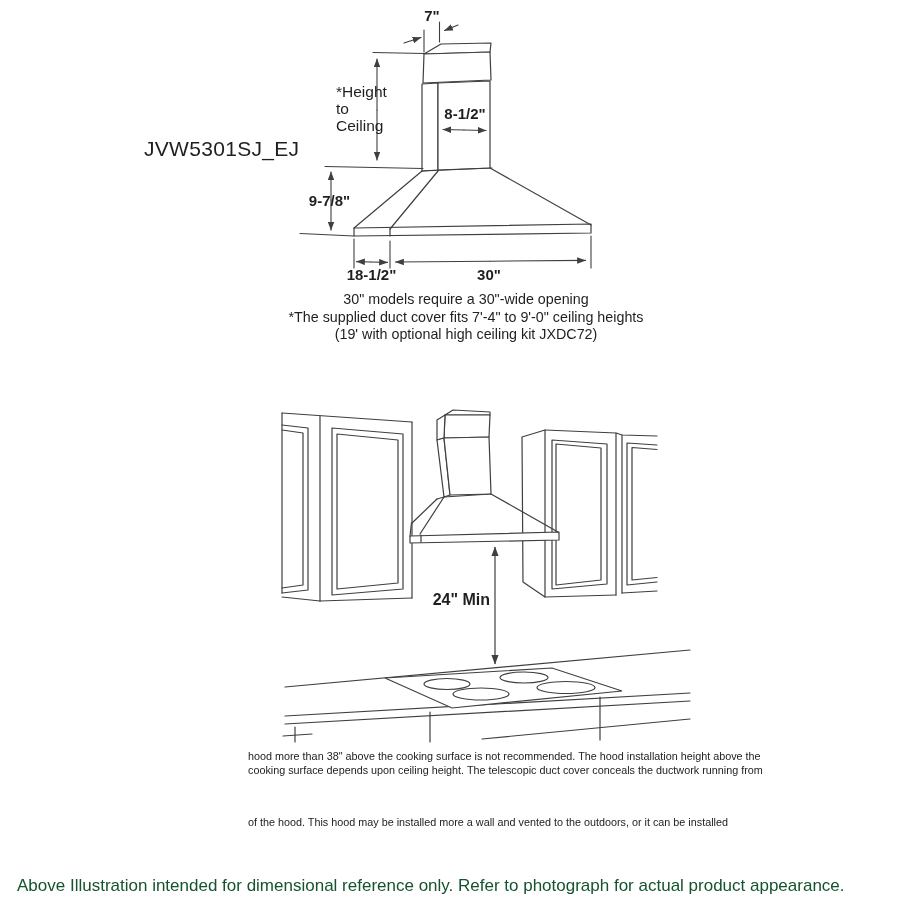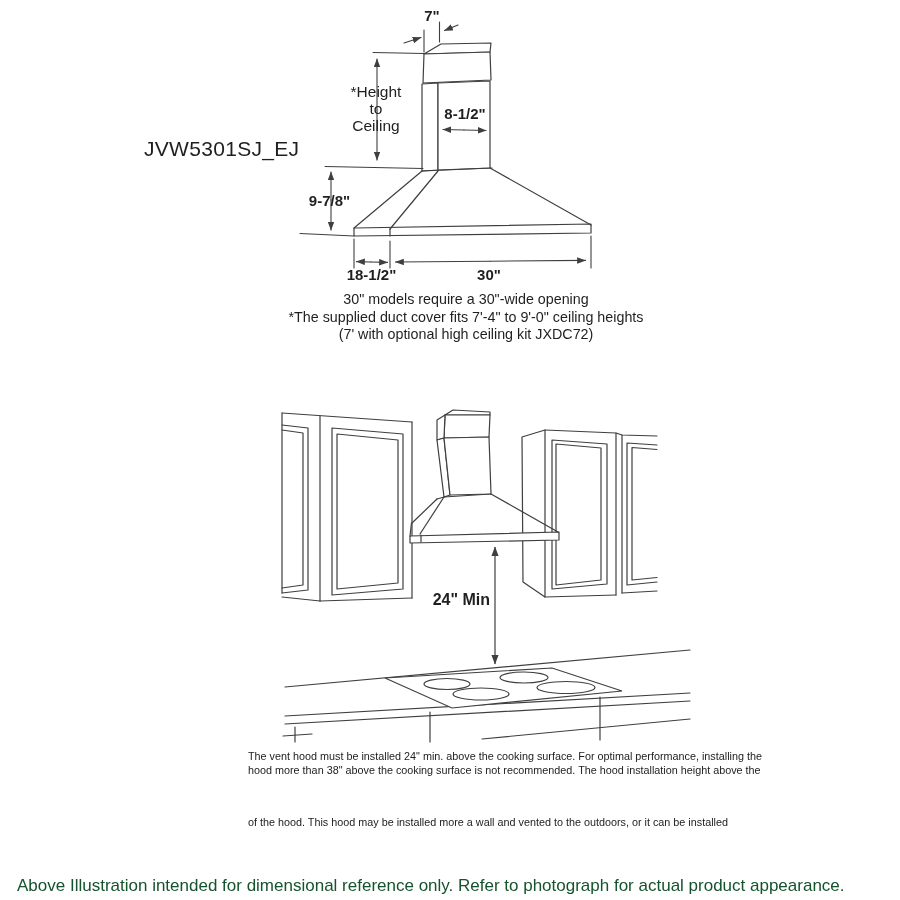--- a/index.html
+++ b/index.html
@@ -2,21 +2,21 @@
 <html><head>
 <meta charset="utf-8">
 <style>
   html,body{margin:0;padding:0;background:#ffffff;}
   #canvas{position:relative;width:900px;height:900px;background:#ffffff;overflow:hidden;
           font-family:"Liberation Sans", sans-serif;color:#1f1f1f;}
   #linework{position:absolute;left:0;top:0;}
   .lbl{position:absolute;white-space:nowrap;color:#1f1f1f;}
   .dim{font-weight:bold;font-size:15px;text-align:center;}
   .model{font-size:21px;letter-spacing:.3px;}
-  .htc{font-size:15.5px;line-height:17px;text-align:center;}
+  .htc{font-size:15.5px;line-height:17px;}
   .caption{font-size:14.3px;line-height:17.6px;text-align:center;width:412px;}
   .dim24{font-weight:bold;font-size:16px;text-align:right;}
   .para{font-size:10.8px;line-height:13.6px;color:#222;}
   .footer{font-size:17px;color:#14532d;}
 </style>
 </head>
 <body>
 
 <div id="canvas">
 
@@ -154,28 +154,28 @@
 
   <div class="lbl dim" style="left:293px;top:192px;width:73px;">9-7/8"</div>
 
   <div class="lbl dim" style="left:335px;top:266px;width:73px;">18-1/2"</div>
 
   <div class="lbl dim" style="left:453px;top:266px;width:72px;">30"</div>
 
   <div class="lbl caption" style="left:260px;top:291px;">
     <div>30" models require a 30"-wide opening</div>
     <div>*The supplied duct cover fits 7'-4" to 9'-0" ceiling heights</div>
-    <div>(7' with optional high ceiling kit JXDC72)</div>
+    <div>(19' with optional high ceiling kit JXDC72)</div>
   </div>
 
   <div class="lbl dim24" style="left:404px;top:591px;width:86px;">24" Min</div>
 
   <div class="lbl para" style="left:248px;top:750px;">
-    <div>The vent hood must be installed 24" min. above the cooking surface. For optimal performance, installing the</div>
     <div>hood more than 38" above the cooking surface is not recommended. The hood installation height above the</div>
+    <div>cooking surface depends upon ceiling height. The telescopic duct cover conceals the ductwork running from</div>
   </div>
 
   <div class="lbl para" style="left:248px;top:816px;">
     <div>of the hood. This hood may be installed more a wall and vented to the outdoors, or it can be installed</div>
   </div>
 
   <div class="lbl footer" style="left:17px;top:876px;">Above Illustration intended for dimensional reference only. Refer to photograph for actual product appearance.</div>
 
 </div>
 

